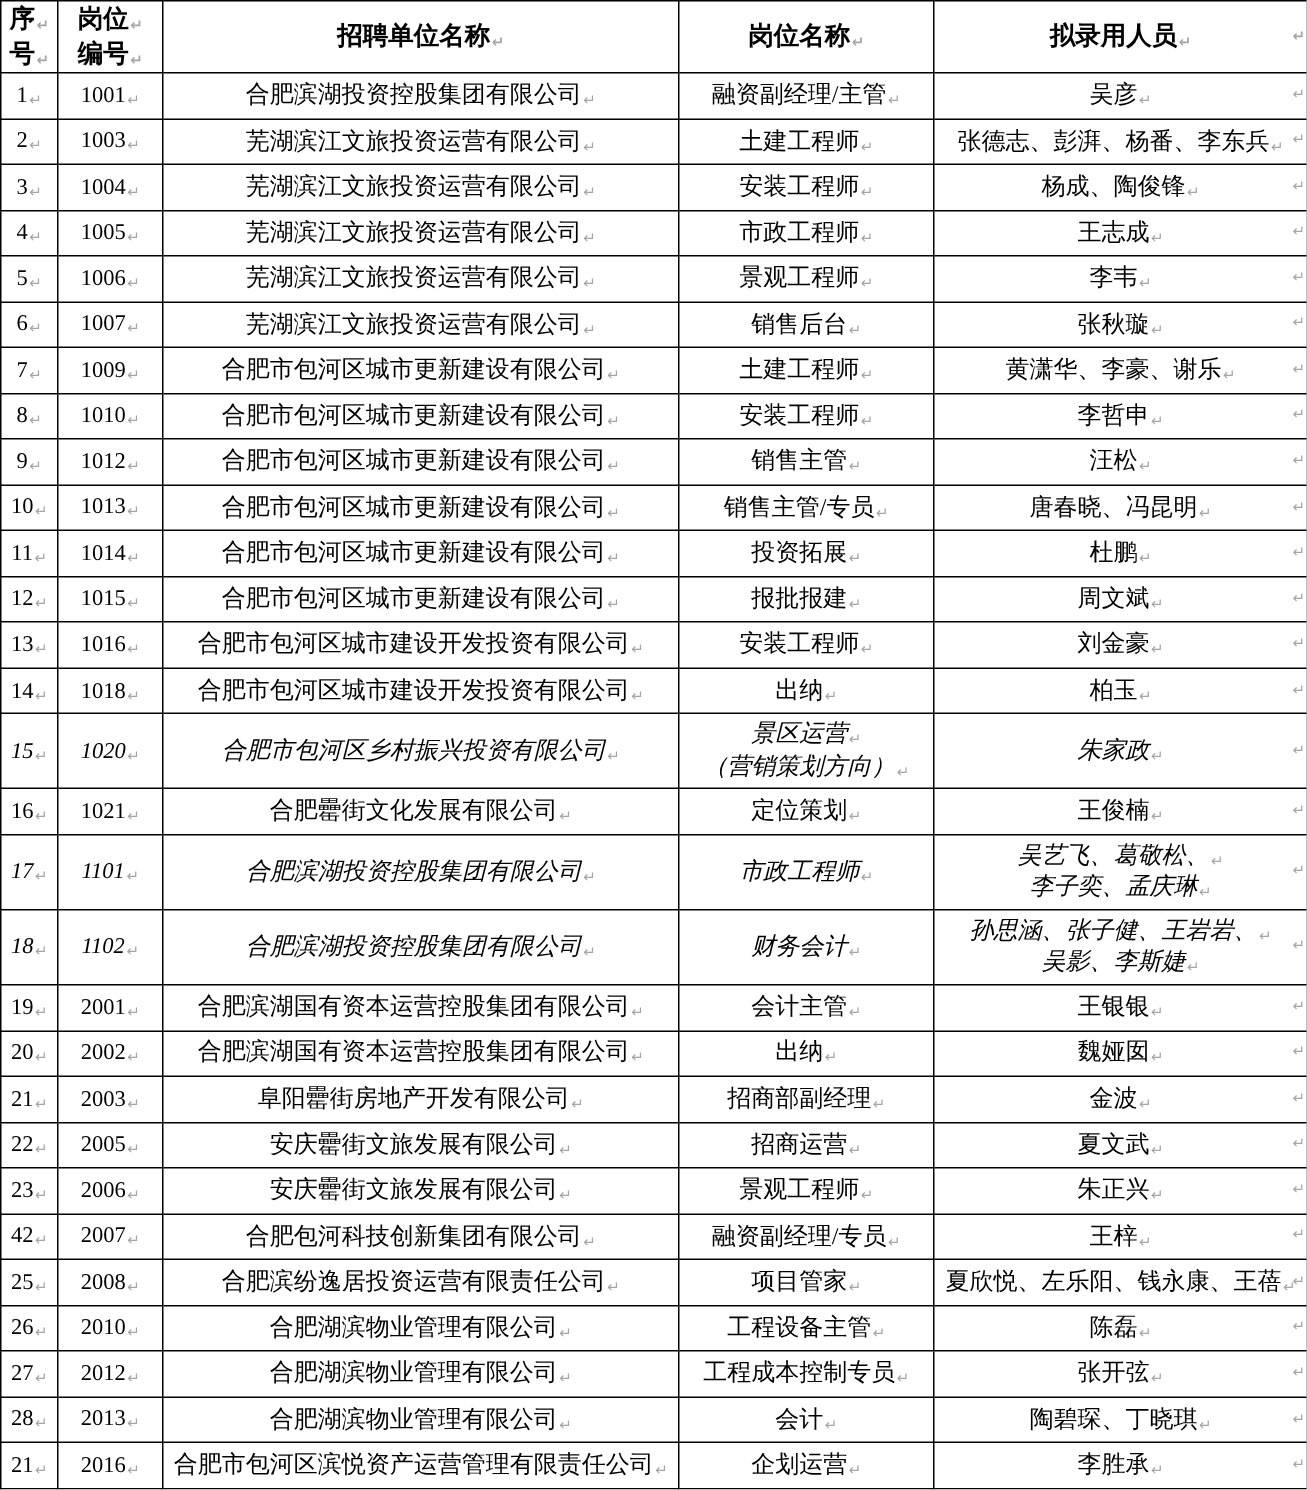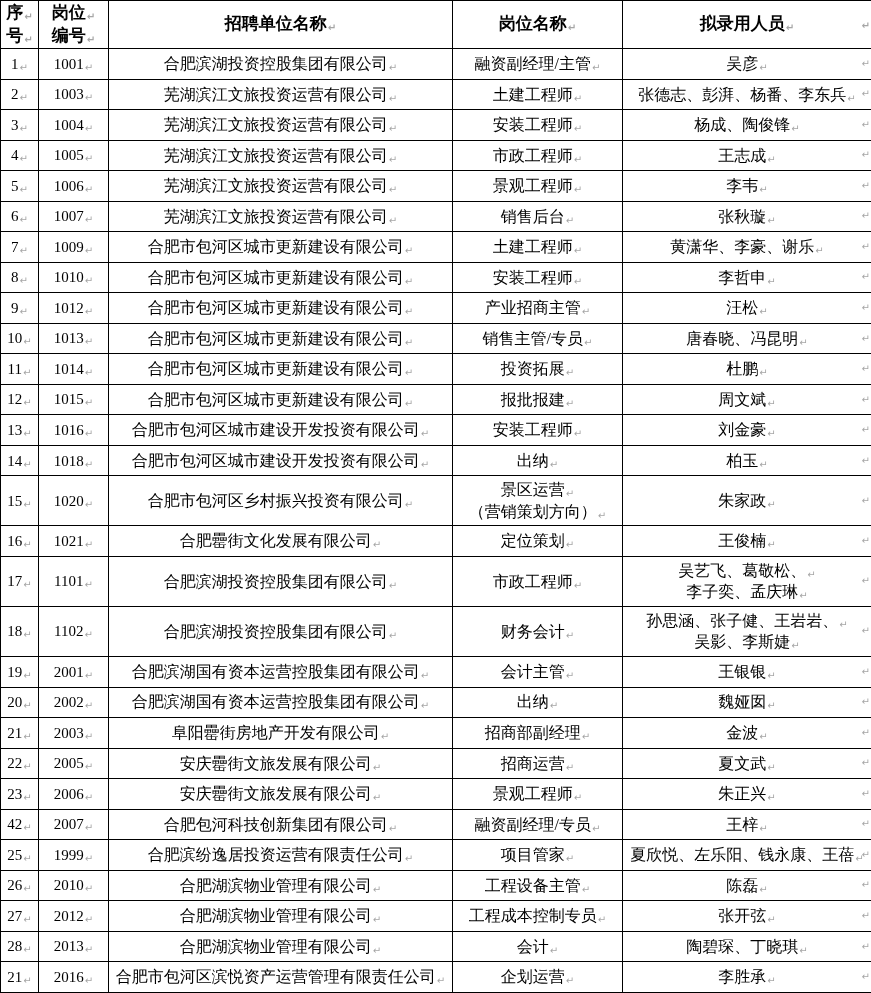--- a/index.html
+++ b/index.html
@@ -20,21 +20,21 @@
   }
   th,td{
     border:1px solid var(--border-color);
     text-align:center;vertical-align:middle;
     padding:0 2px;overflow:hidden;position:relative;
   }
   th{font-weight:bold;font-size:17px;line-height:1.3;}
   td{font-size:16px;line-height:1.35;}
   td.c-seq,td.c-code{font-size:15px;}
   thead tr{height:48px;}
-  tr.tall{height:50px;}
+  tr.tall{height:50px;font-style:italic;}
   .line{white-space:nowrap;}
   .pmark{
     color:var(--mark-color);
     font-size:10px;
     font-family:"DejaVu Sans",sans-serif;
     margin-left:1px;
     position:relative;top:2px;
   }
   .rowend{
     position:absolute;right:1px;top:50%;
@@ -226,21 +226,21 @@
         <td class="c-seq">
           <div class="line"><span>9</span><span class="pmark">↵</span></div>
         </td>
         <td class="c-code">
           <div class="line"><span>1012</span><span class="pmark">↵</span></div>
         </td>
         <td class="c-company">
           <div class="line"><span>合肥市包河区城市更新建设有限公司</span><span class="pmark">↵</span></div>
         </td>
         <td class="c-position">
-          <div class="line"><span>产业招商主管</span><span class="pmark">↵</span></div>
+          <div class="line"><span>销售主管</span><span class="pmark">↵</span></div>
         </td>
         <td class="c-hires">
           <div class="line"><span>汪松</span><span class="pmark">↵</span></div>
           <span class="rowend">↵</span>
         </td>
       </tr>
       <tr>
         <td class="c-seq">
           <div class="line"><span>10</span><span class="pmark">↵</span></div>
         </td>
@@ -511,21 +511,21 @@
         <td class="c-hires">
           <div class="line"><span>王梓</span><span class="pmark">↵</span></div>
           <span class="rowend">↵</span>
         </td>
       </tr>
       <tr>
         <td class="c-seq">
           <div class="line"><span>25</span><span class="pmark">↵</span></div>
         </td>
         <td class="c-code">
-          <div class="line"><span>1999</span><span class="pmark">↵</span></div>
+          <div class="line"><span>2008</span><span class="pmark">↵</span></div>
         </td>
         <td class="c-company">
           <div class="line"><span>合肥滨纷逸居投资运营有限责任公司</span><span class="pmark">↵</span></div>
         </td>
         <td class="c-position">
           <div class="line"><span>项目管家</span><span class="pmark">↵</span></div>
         </td>
         <td class="c-hires">
           <div class="line"><span>夏欣悦、左乐阳、钱永康、王蓓</span><span class="pmark">↵</span></div>
           <span class="rowend">↵</span>

